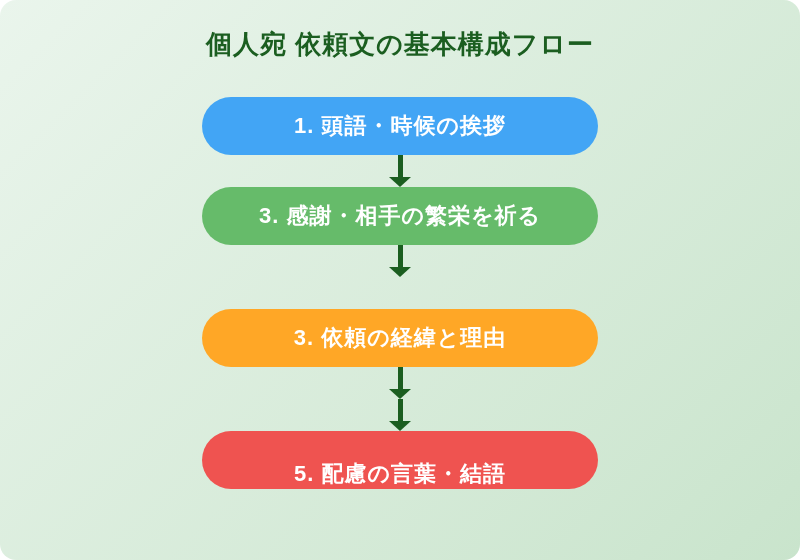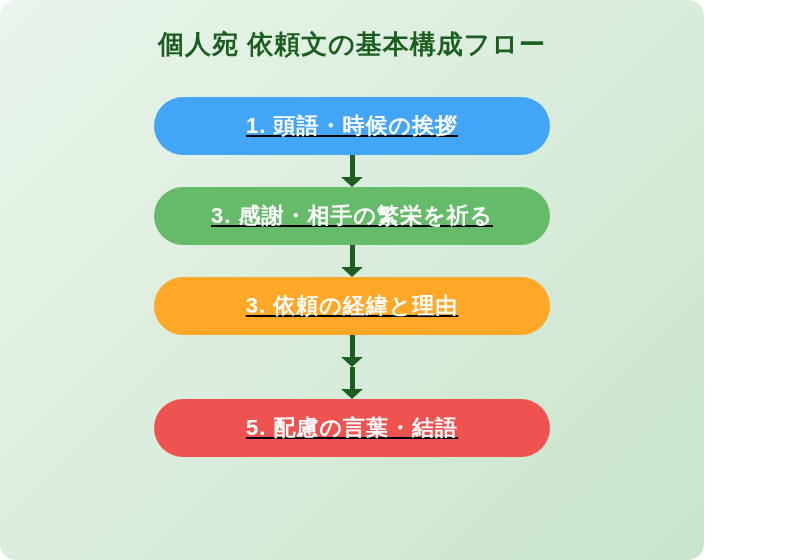--- a/index.html
+++ b/index.html
@@ -3,21 +3,21 @@
 <meta charset="utf-8">
 <style>
   html, body {
     margin: 0;
     padding: 0;
     background: #ffffff;
     font-family: "Liberation Sans", "DejaVu Sans", sans-serif;
   }
   .page {
     position: relative;
-    width: 704px;
+    width: 800px;
     height: 560px;
     border-radius: 16px;
     background: linear-gradient(135deg, var(--bg-start, #EAF5EC) 0%, var(--bg-end, #C9E4CC) 100%);
     overflow: hidden;
   }
   .title {
     margin: 26px 0 0 0;
     text-align: center;
     font-size: 26px;
     line-height: 36px;
@@ -31,21 +31,20 @@
     flex-direction: column;
     align-items: center;
   }
   .step {
     width: 396px;
     height: 58px;
     border-radius: 29px;
     display: flex;
     align-items: center;
     justify-content: center;
-    text-decoration: underline;
   }
   .step span {
     color: #ffffff;
     font-size: 22px;
     font-weight: bold;
     letter-spacing: 1px;
   }
   .arrow {
     height: 32px;
     display: flex;
@@ -84,33 +83,33 @@
 
     <div class="step" style="background: rgb(102, 187, 106);">
       <span>3. 感謝・相手の繁栄を祈る</span>
     </div>
 
     <div class="arrow">
       <div class="stem"></div>
       <div class="head"></div>
     </div>
 
-    <div class="step" style="background: rgb(255, 167, 38);">
+    <div class="step" style="background: rgb(255, 167, 38); margin-top: 32px;">
       <span>3. 依頼の経緯と理由</span>
     </div>
 
     <div class="arrow">
       <div class="stem"></div>
       <div class="head"></div>
     </div>
 
 
     <div class="arrow">
       <div class="stem"></div>
       <div class="head"></div>
     </div>
 
-    <div class="step" style="background: rgb(239, 83, 80);">
+    <div class="step" style="background: rgb(239, 83, 80); align-items: flex-end;">
       <span>5. 配慮の言葉・結語</span>
     </div>
 
   </div>
 </div>
 
 </body></html>

